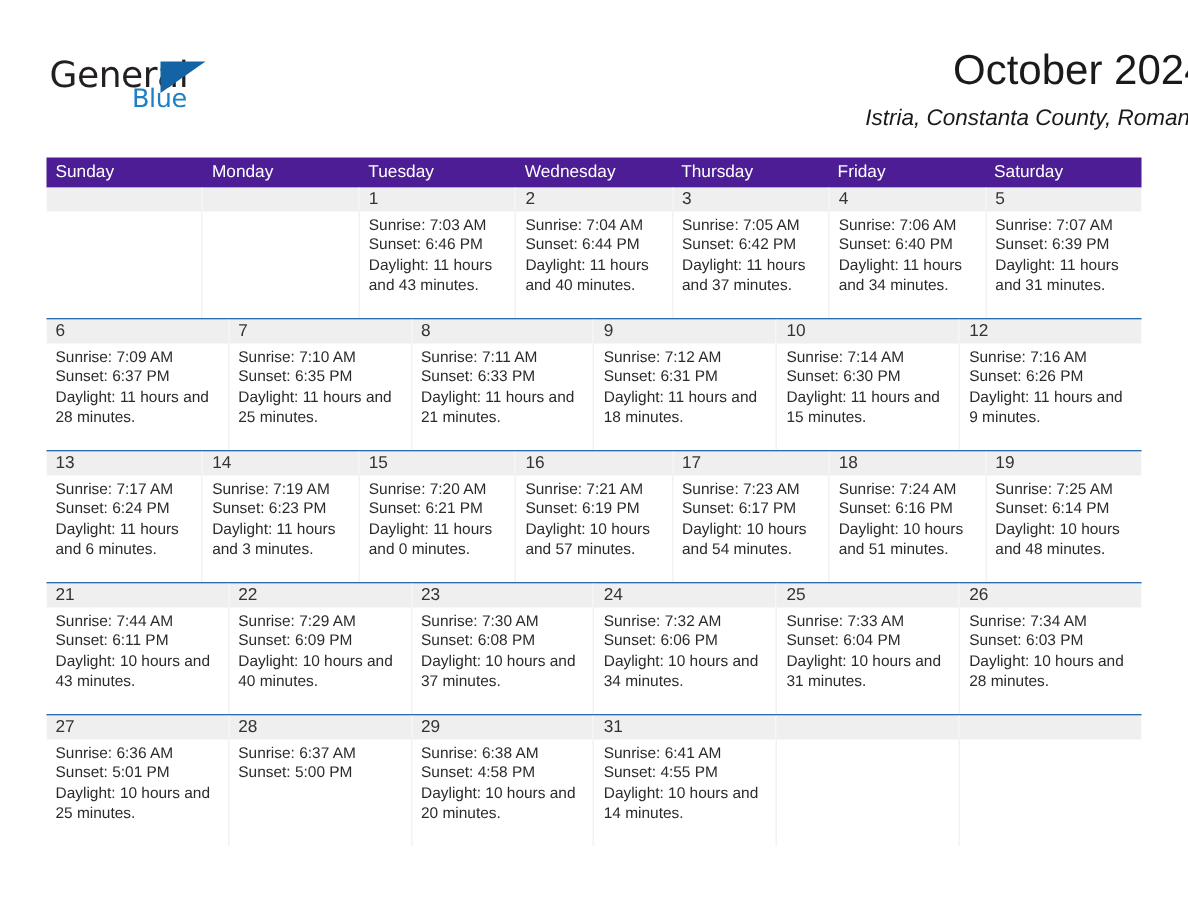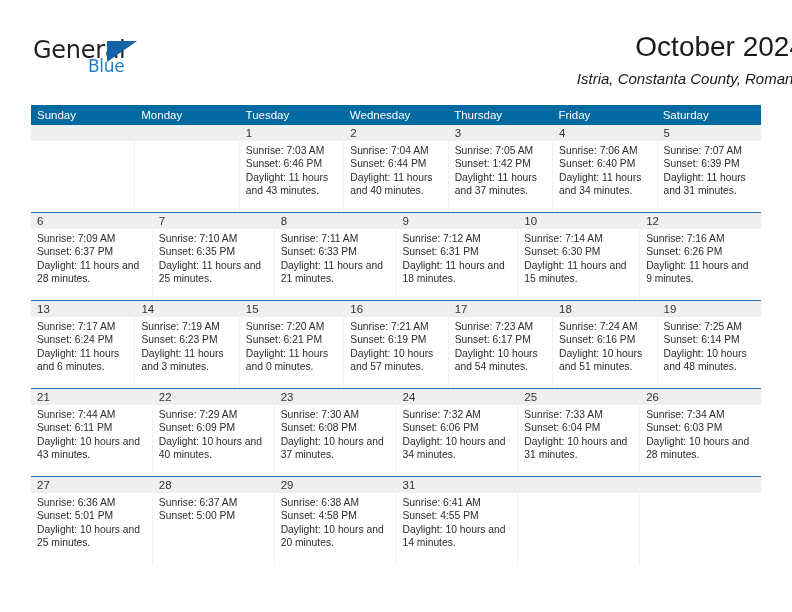--- a/index.html
+++ b/index.html
@@ -95,21 +95,21 @@
   
   .calendar {
     position: absolute;
     left: 31px;
     top: 105px;
     width: 730px;
   }
   .weekdays {
     display: flex;
     width: 100%;
-    background: #0369a1;
+    background: #4c1d95;
     height: 20px;
   }
   .weekday {
     flex: 1 1 0;
     box-sizing: border-box;
     padding-left: 6px;
     color: #ffffff;
     font-size: 11.5px;
     line-height: 20px;
     font-family: "Liberation Sans", sans-serif;
@@ -215,21 +215,21 @@
             <div class="day-info">
               <div>Sunrise: 7:04 AM</div>
               <div>Sunset: 6:44 PM</div>
               <div class="daylight">Daylight: 11 hours and 40 minutes.</div>
             </div>
           </div>
           <div class="day">
             <div class="day-number">3</div>
             <div class="day-info">
               <div>Sunrise: 7:05 AM</div>
-              <div>Sunset: 1:42 PM</div>
+              <div>Sunset: 6:42 PM</div>
               <div class="daylight">Daylight: 11 hours and 37 minutes.</div>
             </div>
           </div>
           <div class="day">
             <div class="day-number">4</div>
             <div class="day-info">
               <div>Sunrise: 7:06 AM</div>
               <div>Sunset: 6:40 PM</div>
               <div class="daylight">Daylight: 11 hours and 34 minutes.</div>
             </div>

